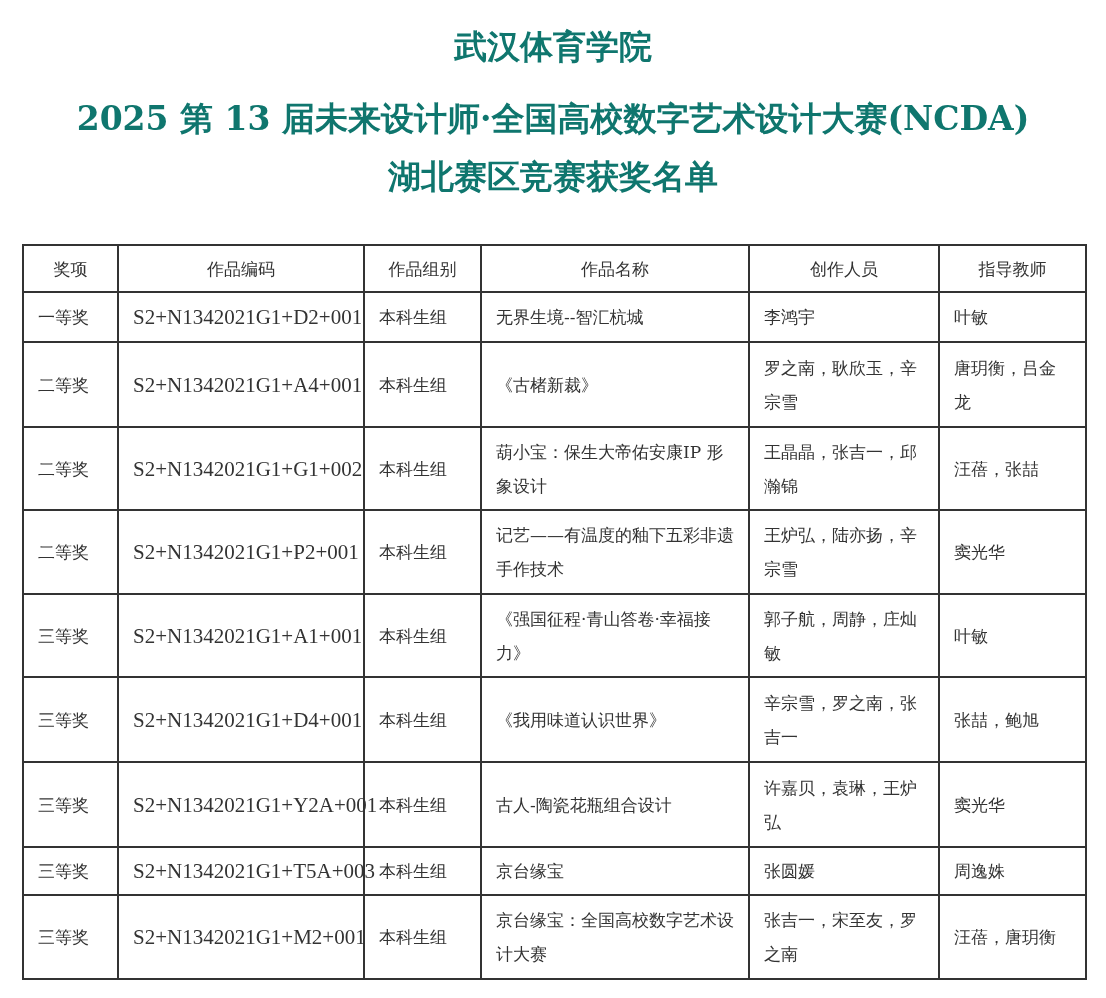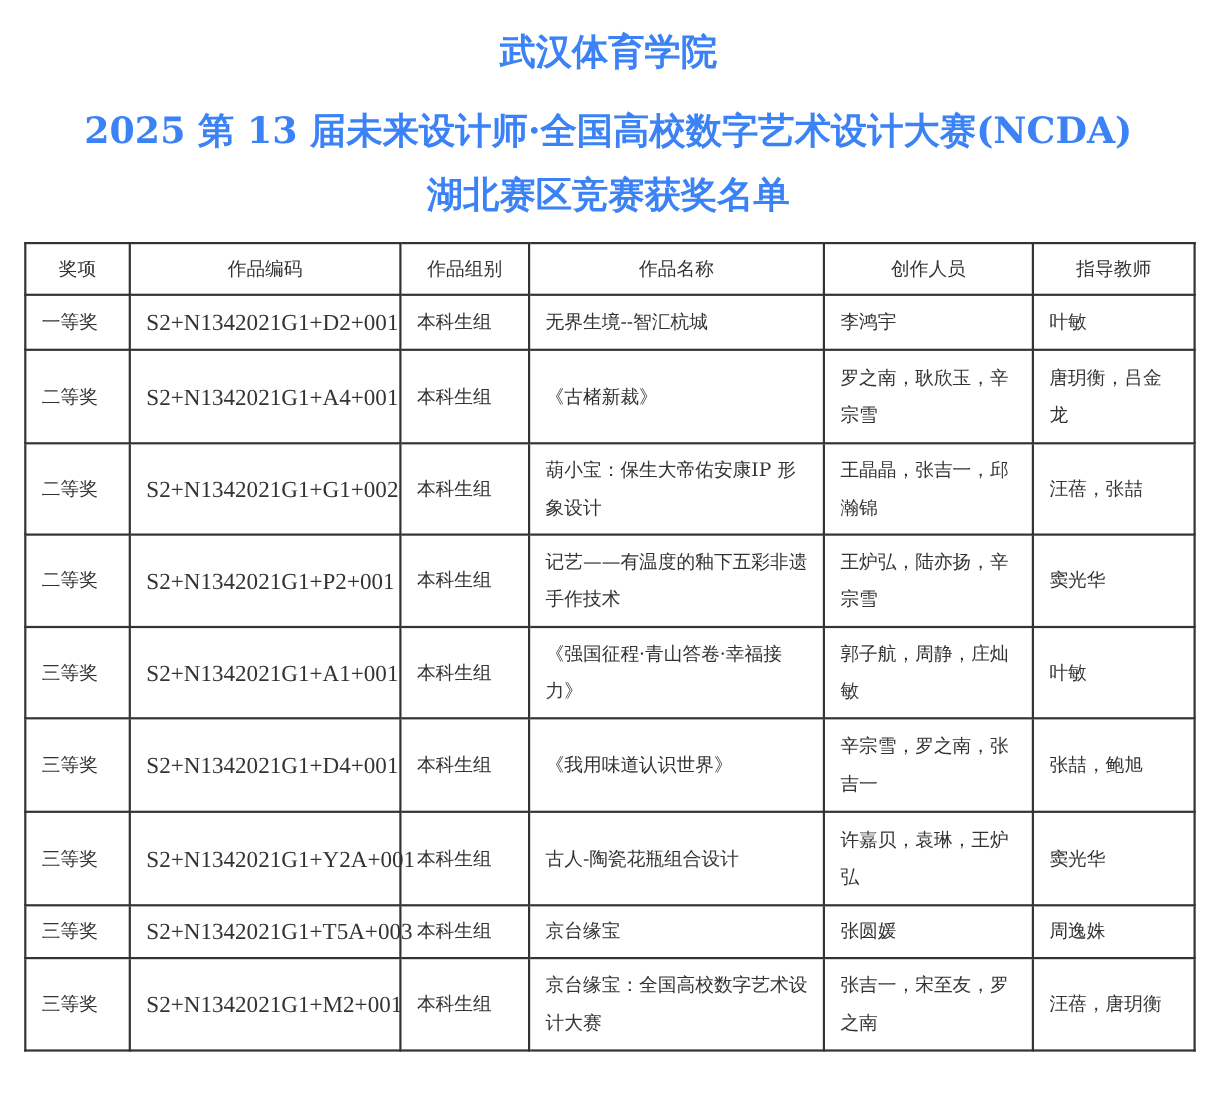--- a/index.html
+++ b/index.html
@@ -3,27 +3,27 @@
   <meta charset="utf-8">
   <style>
     html, body { margin: 0; padding: 0; }
     body {
       width: 1106px; height: 998px; background: #ffffff; color: #1a1a1a;
       font-family: "DejaVu Serif", "Liberation Serif", serif;
       position: relative; overflow: hidden;
     }
     .title {
       position: absolute; left: 0; width: 1106px; text-align: center;
-      font-weight: bold; color: #3b82f6; letter-spacing: 0px;
+      font-weight: bold; color: #0f766e; letter-spacing: 0px;
     }
     .t1 { top: 24px; font-size: 33px; line-height: 46px; }
     .t2 { top: 96px; font-size: 33px; line-height: 46px; }
     .t3 { top: 154px; font-size: 33px; line-height: 46px; }
     table.awards {
-      position: absolute; left: 22px; top: 220px;
+      position: absolute; left: 22px; top: 244px;
       border-collapse: collapse; table-layout: fixed; width: 1063px;
       font-size: 17px; color: #333; border-radius: 18px;
     }
     table.awards td, table.awards th {
       border: 2px solid #333; padding: 0 14px; vertical-align: middle;
       line-height: 34px; font-weight: normal;
     }
     table.awards th { text-align: center; height: 45px; color: #333; }
     .c-award { text-align: left; }
     .c-code { text-align: center; font-family: "Liberation Serif", serif; font-size: 21px; }

